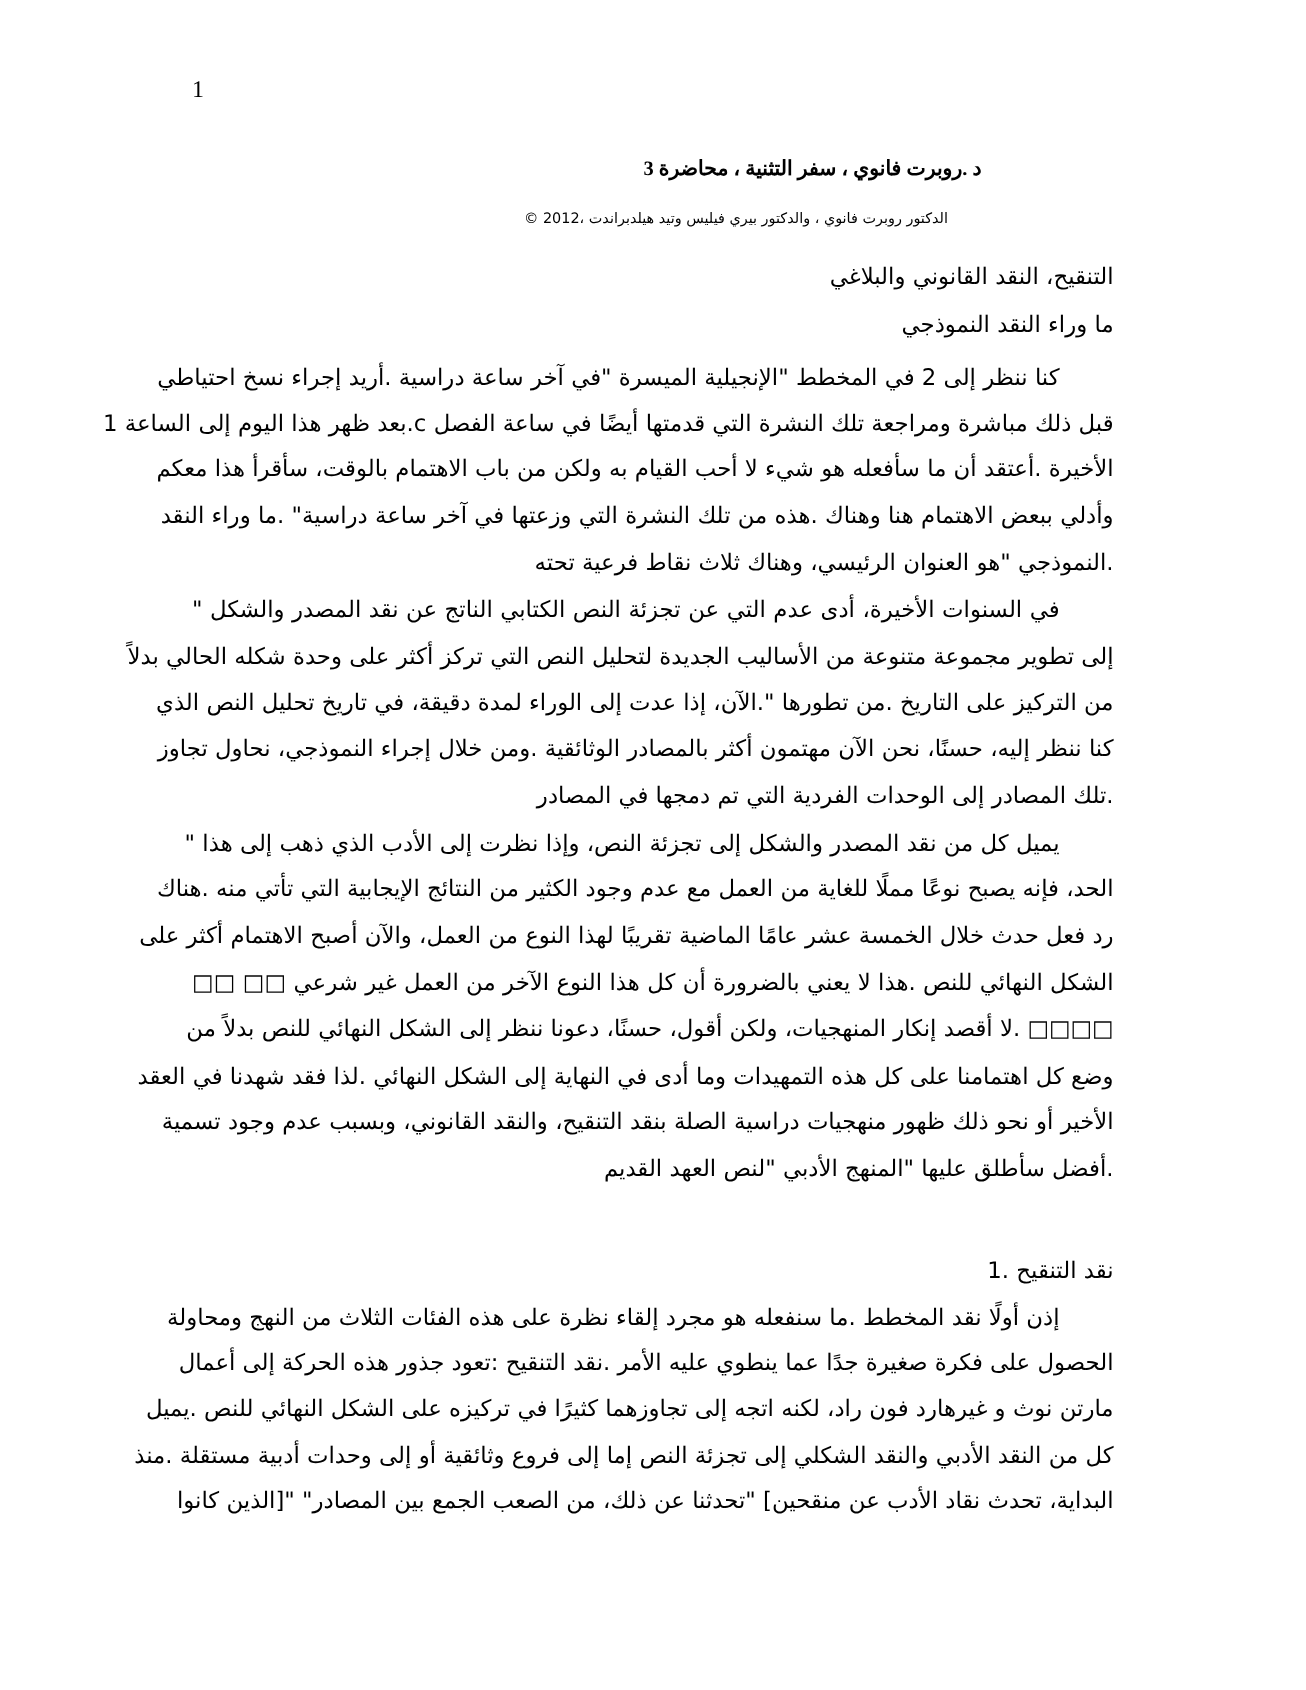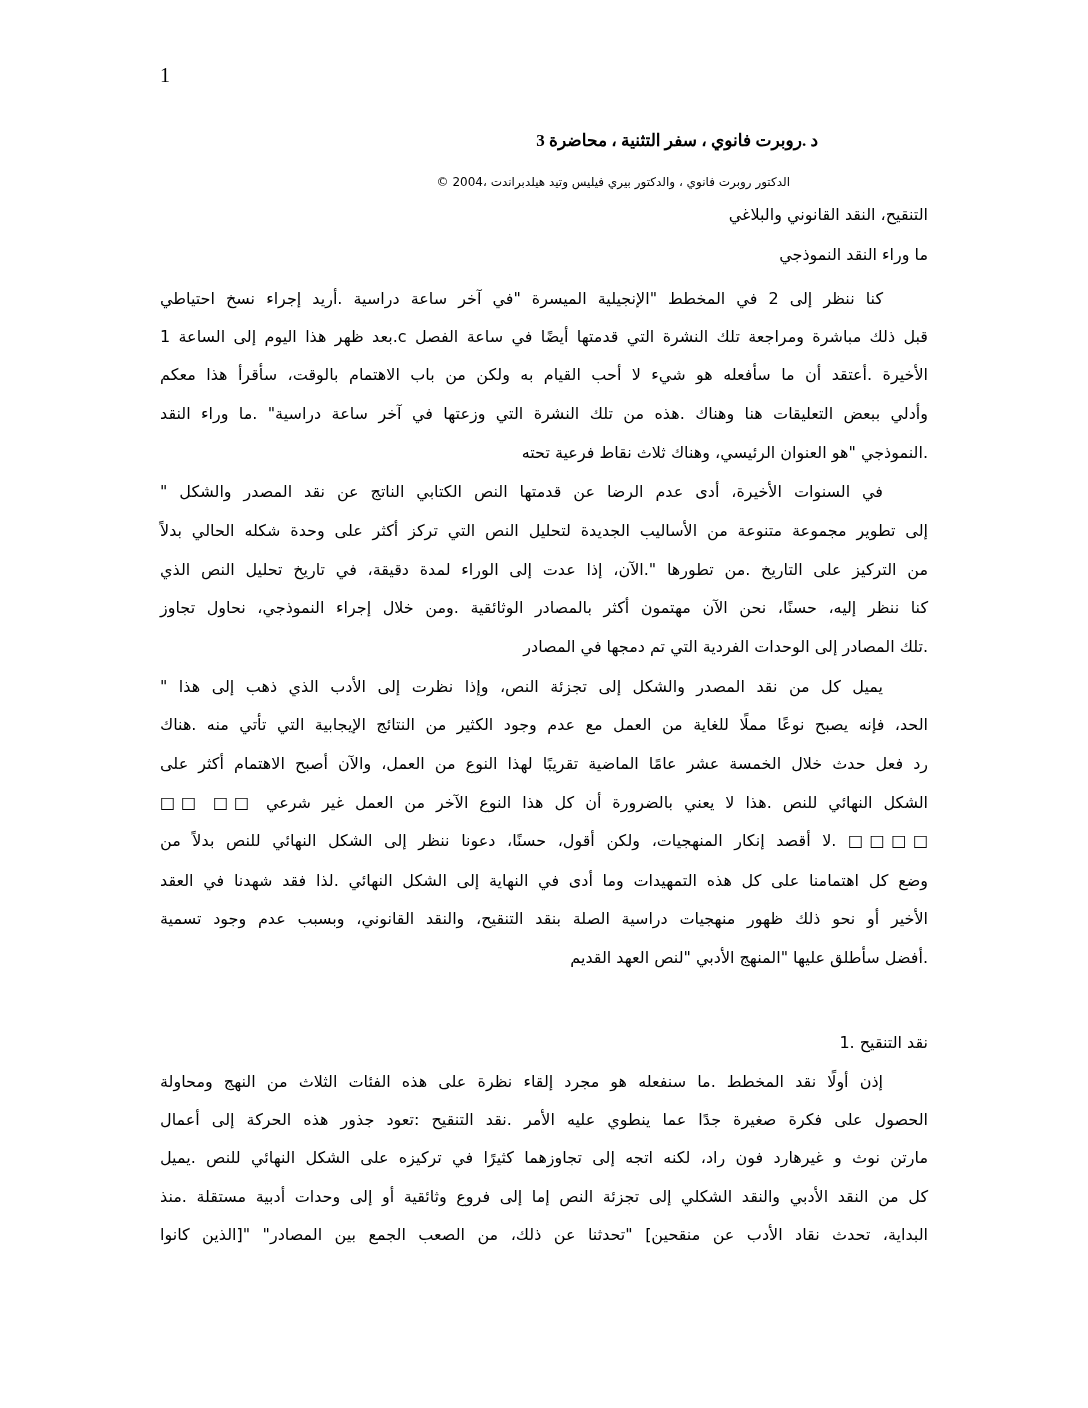--- a/index.html
+++ b/index.html
@@ -1,41 +1,41 @@
 <!DOCTYPE html>
 <html><head>
 <meta charset="utf-8">
 <style>
   html,body{margin:0;padding:0;background:#fff;}
   body{width:1088px;height:1408px;position:relative;overflow:hidden;color:#000;
        font-family:"DejaVu Sans","Liberation Sans",sans-serif;}
   .page-num{position:absolute;left:160px;top:64px;font-family:"Liberation Serif",serif;font-size:20px;}
   .title{position:absolute;right:270px;top:130px;font-size:17px;font-weight:bold;direction:rtl;white-space:nowrap;font-family:Liberation Serif, serif;}
   .copy{position:absolute;right:298px;top:175px;font-size:12px;direction:rtl;white-space:nowrap;}
-  .line{position:absolute;right:160px;direction:rtl;white-space:nowrap;font-size:16px;line-height:20px;}
+  .line{position:absolute;right:160px;direction:rtl;white-space:nowrap;font-size:19px;line-height:20px;margin-top:16px;}
   .just{left:160px;text-align:justify;text-align-last:justify;}
   .indent{right:205px;}
 </style>
 </head>
 <body>
 
 <div class="page-num">1</div>
 <div class="title">د .روبرت فانوي ، سفر التثنية ، محاضرة 3</div>
-<div class="copy">الدكتور روبرت فانوي ، والدكتور بيري فيليس وتيد هيلدبراندت ،2004 ©</div>
+<div class="copy">الدكتور روبرت فانوي ، والدكتور بيري فيليس وتيد هيلدبراندت ،2012 ©</div>
 
 <div class="line" style="top:205px">التنقيح، النقد القانوني والبلاغي</div>
 <div class="line" style="top:245px">ما وراء النقد النموذجي</div>
 
 <div class="line just indent" style="top:289px">كنا ننظر إلى 2 في المخطط "الإنجيلية الميسرة "في آخر ساعة دراسية .أريد إجراء نسخ احتياطي</div>
 <div class="line just" style="top:327px">قبل ذلك مباشرة ومراجعة تلك النشرة التي قدمتها أيضًا في ساعة الفصل  c.بعد ظهر هذا اليوم إلى الساعة 1</div>
 <div class="line just" style="top:365px">الأخيرة .أعتقد أن ما سأفعله هو شيء لا أحب القيام به ولكن من باب الاهتمام بالوقت، سأقرأ هذا معكم</div>
-<div class="line just" style="top:404px">وأدلي ببعض التعليقات هنا وهناك .هذه من تلك النشرة التي وزعتها في آخر ساعة دراسية" .ما وراء النقد</div>
+<div class="line just" style="top:404px">وأدلي ببعض الاهتمام هنا وهناك .هذه من تلك النشرة التي وزعتها في آخر ساعة دراسية" .ما وراء النقد</div>
 <div class="line" style="top:443px">.النموذجي "هو العنوان الرئيسي، وهناك ثلاث نقاط فرعية تحته</div>
 
-<div class="line just indent" style="top:482px">في السنوات الأخيرة، أدى عدم الرضا عن قدمتها النص الكتابي الناتج عن نقد المصدر والشكل "</div>
+<div class="line just indent" style="top:482px">في السنوات الأخيرة، أدى عدم التي عن تجزئة النص الكتابي الناتج عن نقد المصدر والشكل "</div>
 <div class="line just" style="top:521px">إلى تطوير مجموعة متنوعة من الأساليب الجديدة لتحليل النص التي تركز أكثر على وحدة شكله الحالي بدلاً</div>
 <div class="line just" style="top:560px">من التركيز على التاريخ .من تطورها ".الآن، إذا عدت إلى الوراء لمدة دقيقة، في تاريخ تحليل النص الذي</div>
 <div class="line just" style="top:598px">كنا ننظر إليه، حسنًا، نحن الآن مهتمون أكثر بالمصادر الوثائقية .ومن خلال إجراء النموذجي، نحاول تجاوز</div>
 <div class="line" style="top:637px">.تلك المصادر إلى الوحدات الفردية التي تم دمجها في المصادر</div>
 
 <div class="line just indent" style="top:677px">يميل كل من نقد المصدر والشكل إلى تجزئة النص، وإذا نظرت إلى الأدب الذي ذهب إلى هذا "</div>
 <div class="line just" style="top:715px">الحد، فإنه يصبح نوعًا مملًا للغاية من العمل مع عدم وجود الكثير من النتائج الإيجابية التي تأتي منه .هناك</div>
 <div class="line just" style="top:754px">رد فعل حدث خلال الخمسة عشر عامًا الماضية تقريبًا لهذا النوع من العمل، والآن أصبح الاهتمام أكثر على</div>
 <div class="line just" style="top:793px">الشكل النهائي للنص .هذا لا يعني بالضرورة أن كل هذا النوع الآخر من العمل غير شرعي □□ □□</div>
 <div class="line just" style="top:831px">□□□□  .لا أقصد إنكار المنهجيات، ولكن أقول، حسنًا، دعونا ننظر إلى الشكل النهائي للنص بدلاً من</div>

